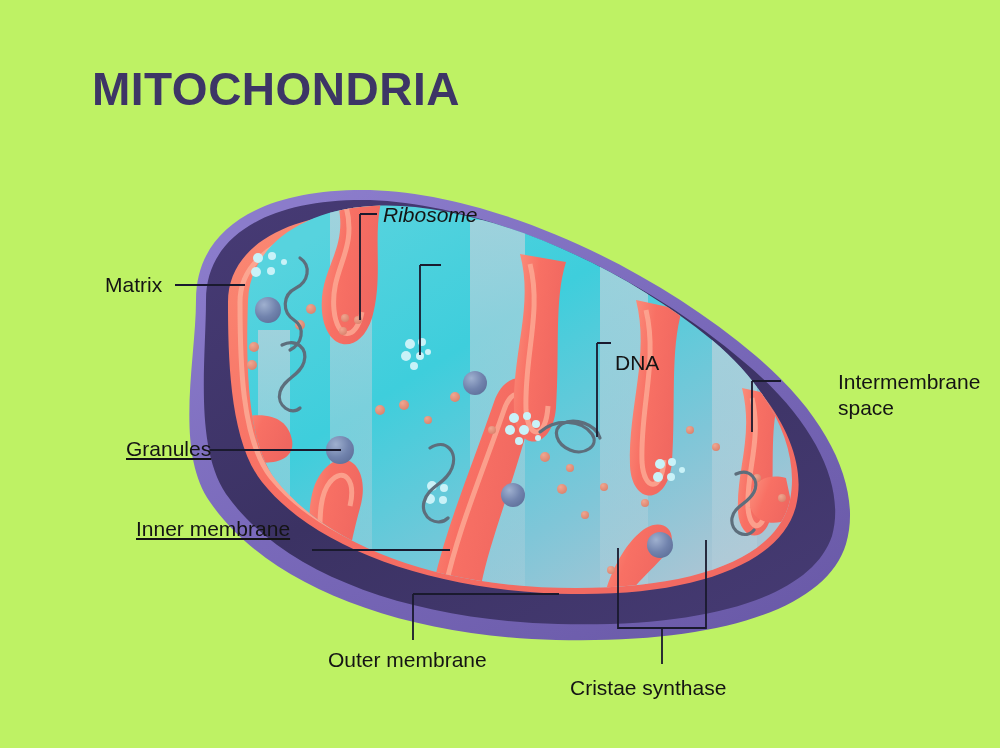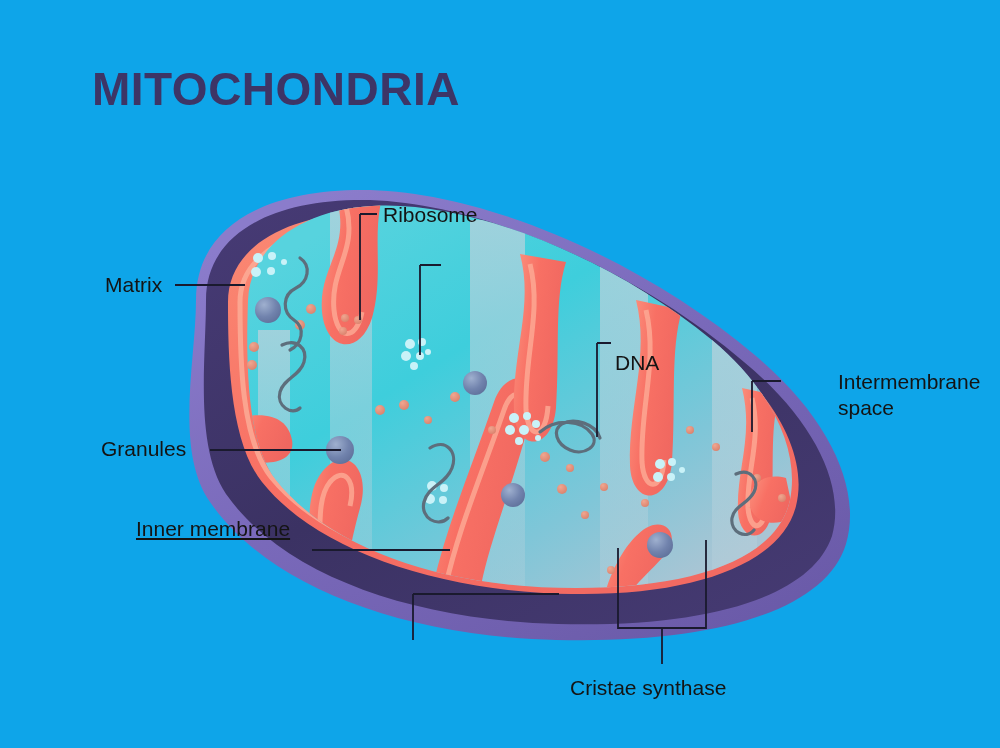--- a/index.html
+++ b/index.html
@@ -1,18 +1,18 @@
 <!DOCTYPE html>
 <html><head>
 <meta charset="utf-8">
 <style>
   html,body{margin:0;padding:0;background:#ffffff;}
   body{width:1000px;height:748px;overflow:hidden;
        font-family:"Liberation Sans","DejaVu Sans",sans-serif;}
-  #stage{position:relative;width:1000px;height:748px;background:#0ea5e9;}
+  #stage{position:relative;width:1000px;height:748px;background:#bef264;}
   #title{position:absolute;left:92px;top:66px;font-size:46px;font-weight:bold;
          letter-spacing:0.5px;color:#3d3566;line-height:1;}
   svg.diagram{position:absolute;left:0;top:0;width:1000px;height:748px;}
   .lbl{position:absolute;font-size:21px;color:#141414;white-space:pre;line-height:1.22;}
 </style>
 </head>
 <body>
 
 <div id="stage">
 
@@ -272,21 +272,22 @@
       <path d="M597,343 L611,343 M597,343 L597,437"></path>
       <path d="M752,381 L781,381 M752,381 L752,432"></path>
       <path d="M210,450 L341,450"></path>
       <path d="M312,550 L450,550"></path>
       <path d="M413,594 L559,594 M413,594 L413,640"></path>
       <path d="M618,548 L618,628 L706,628 L706,540 M662,628 L662,664"></path>
     </g>
   </svg>
 
   <div class="lbl" style="left:105px;  top:272px;">Matrix</div>
-  <div class="lbl" style="left:383px; top:202px;">Ribosome</div>
+  <div class="lbl" style="left:383px; top:202px;font-style:italic;">Ribosome</div>
   <div class="lbl" style="left:615px; top:350px;">DNA</div>
   <div class="lbl" style="left:790px; top:369px;margin-left:48px;">Intermembrane
 space</div>
-  <div class="lbl" style="left:101px; top:436px;">Granules</div>
+  <div class="lbl" style="left:126px; top:436px;text-decoration:underline;">Granules</div>
   <div class="lbl" style="left:136px; top:516px;text-decoration:underline;">Inner membrane</div>
+  <div class="lbl" style="left:328px; top:647px;">Outer membrane</div>
   <div class="lbl" style="left:570px; top:675px;">Cristae synthase</div>
 
 </div>
 
 </body></html>

